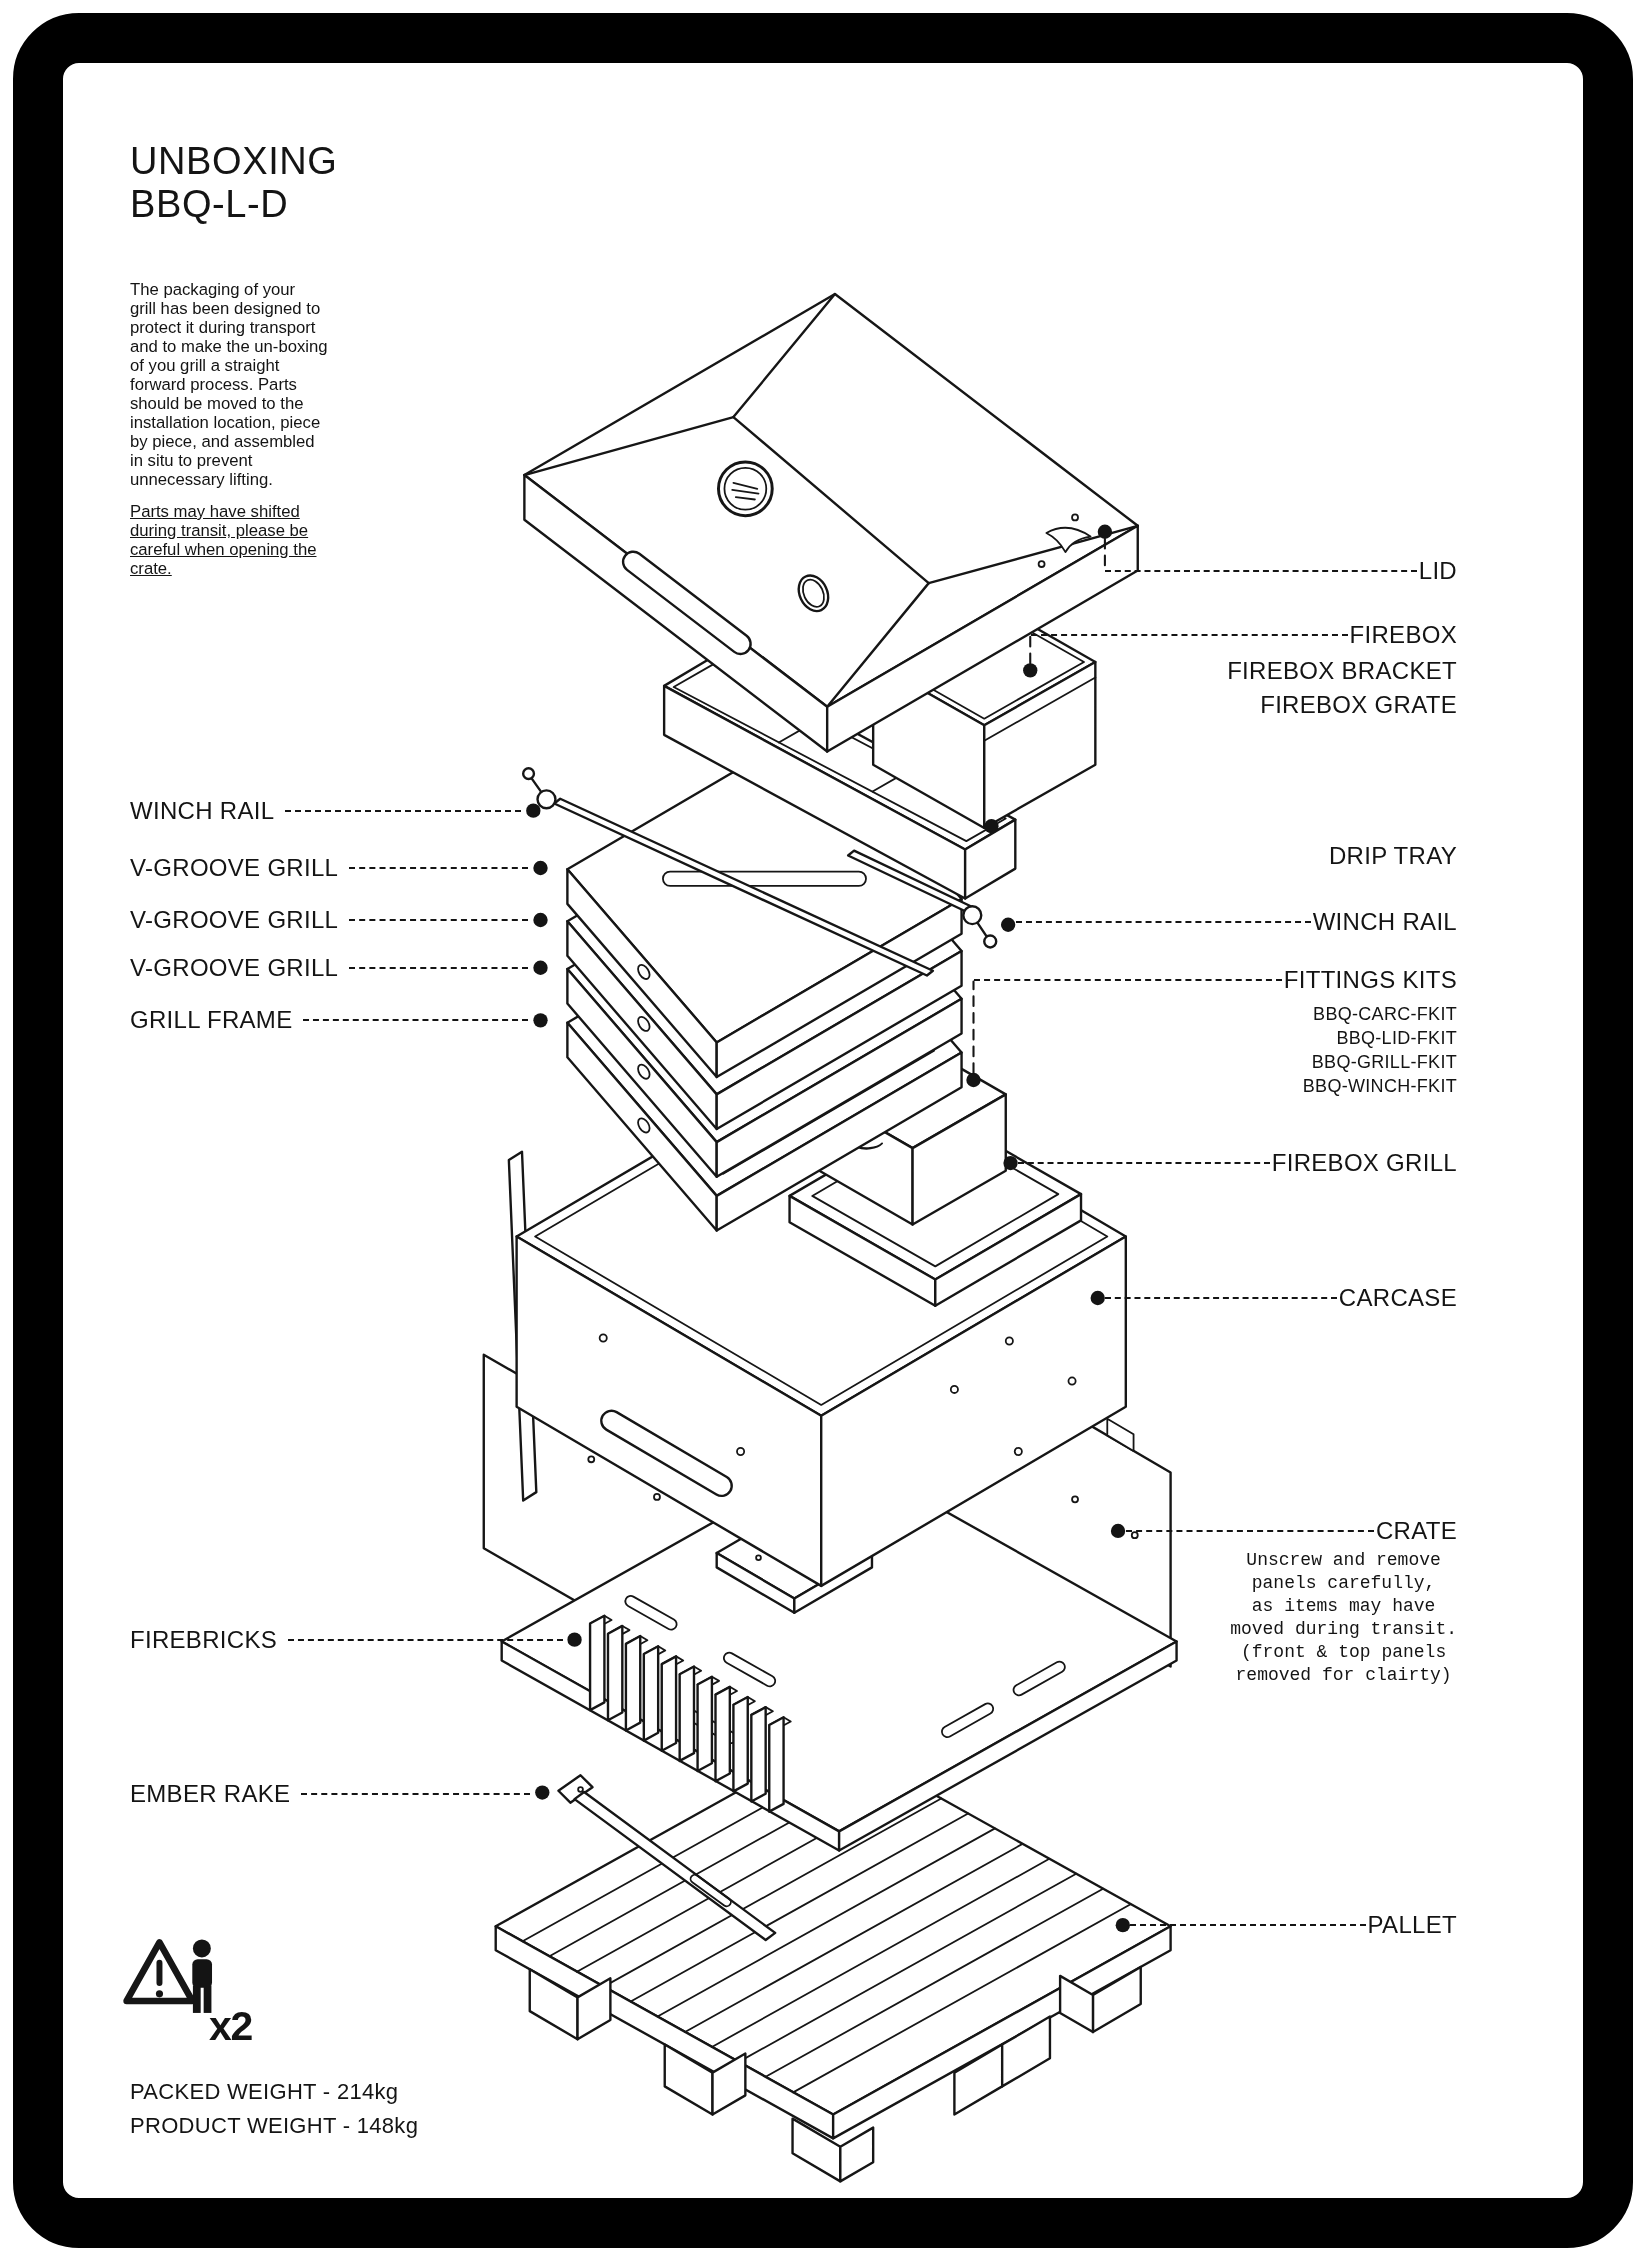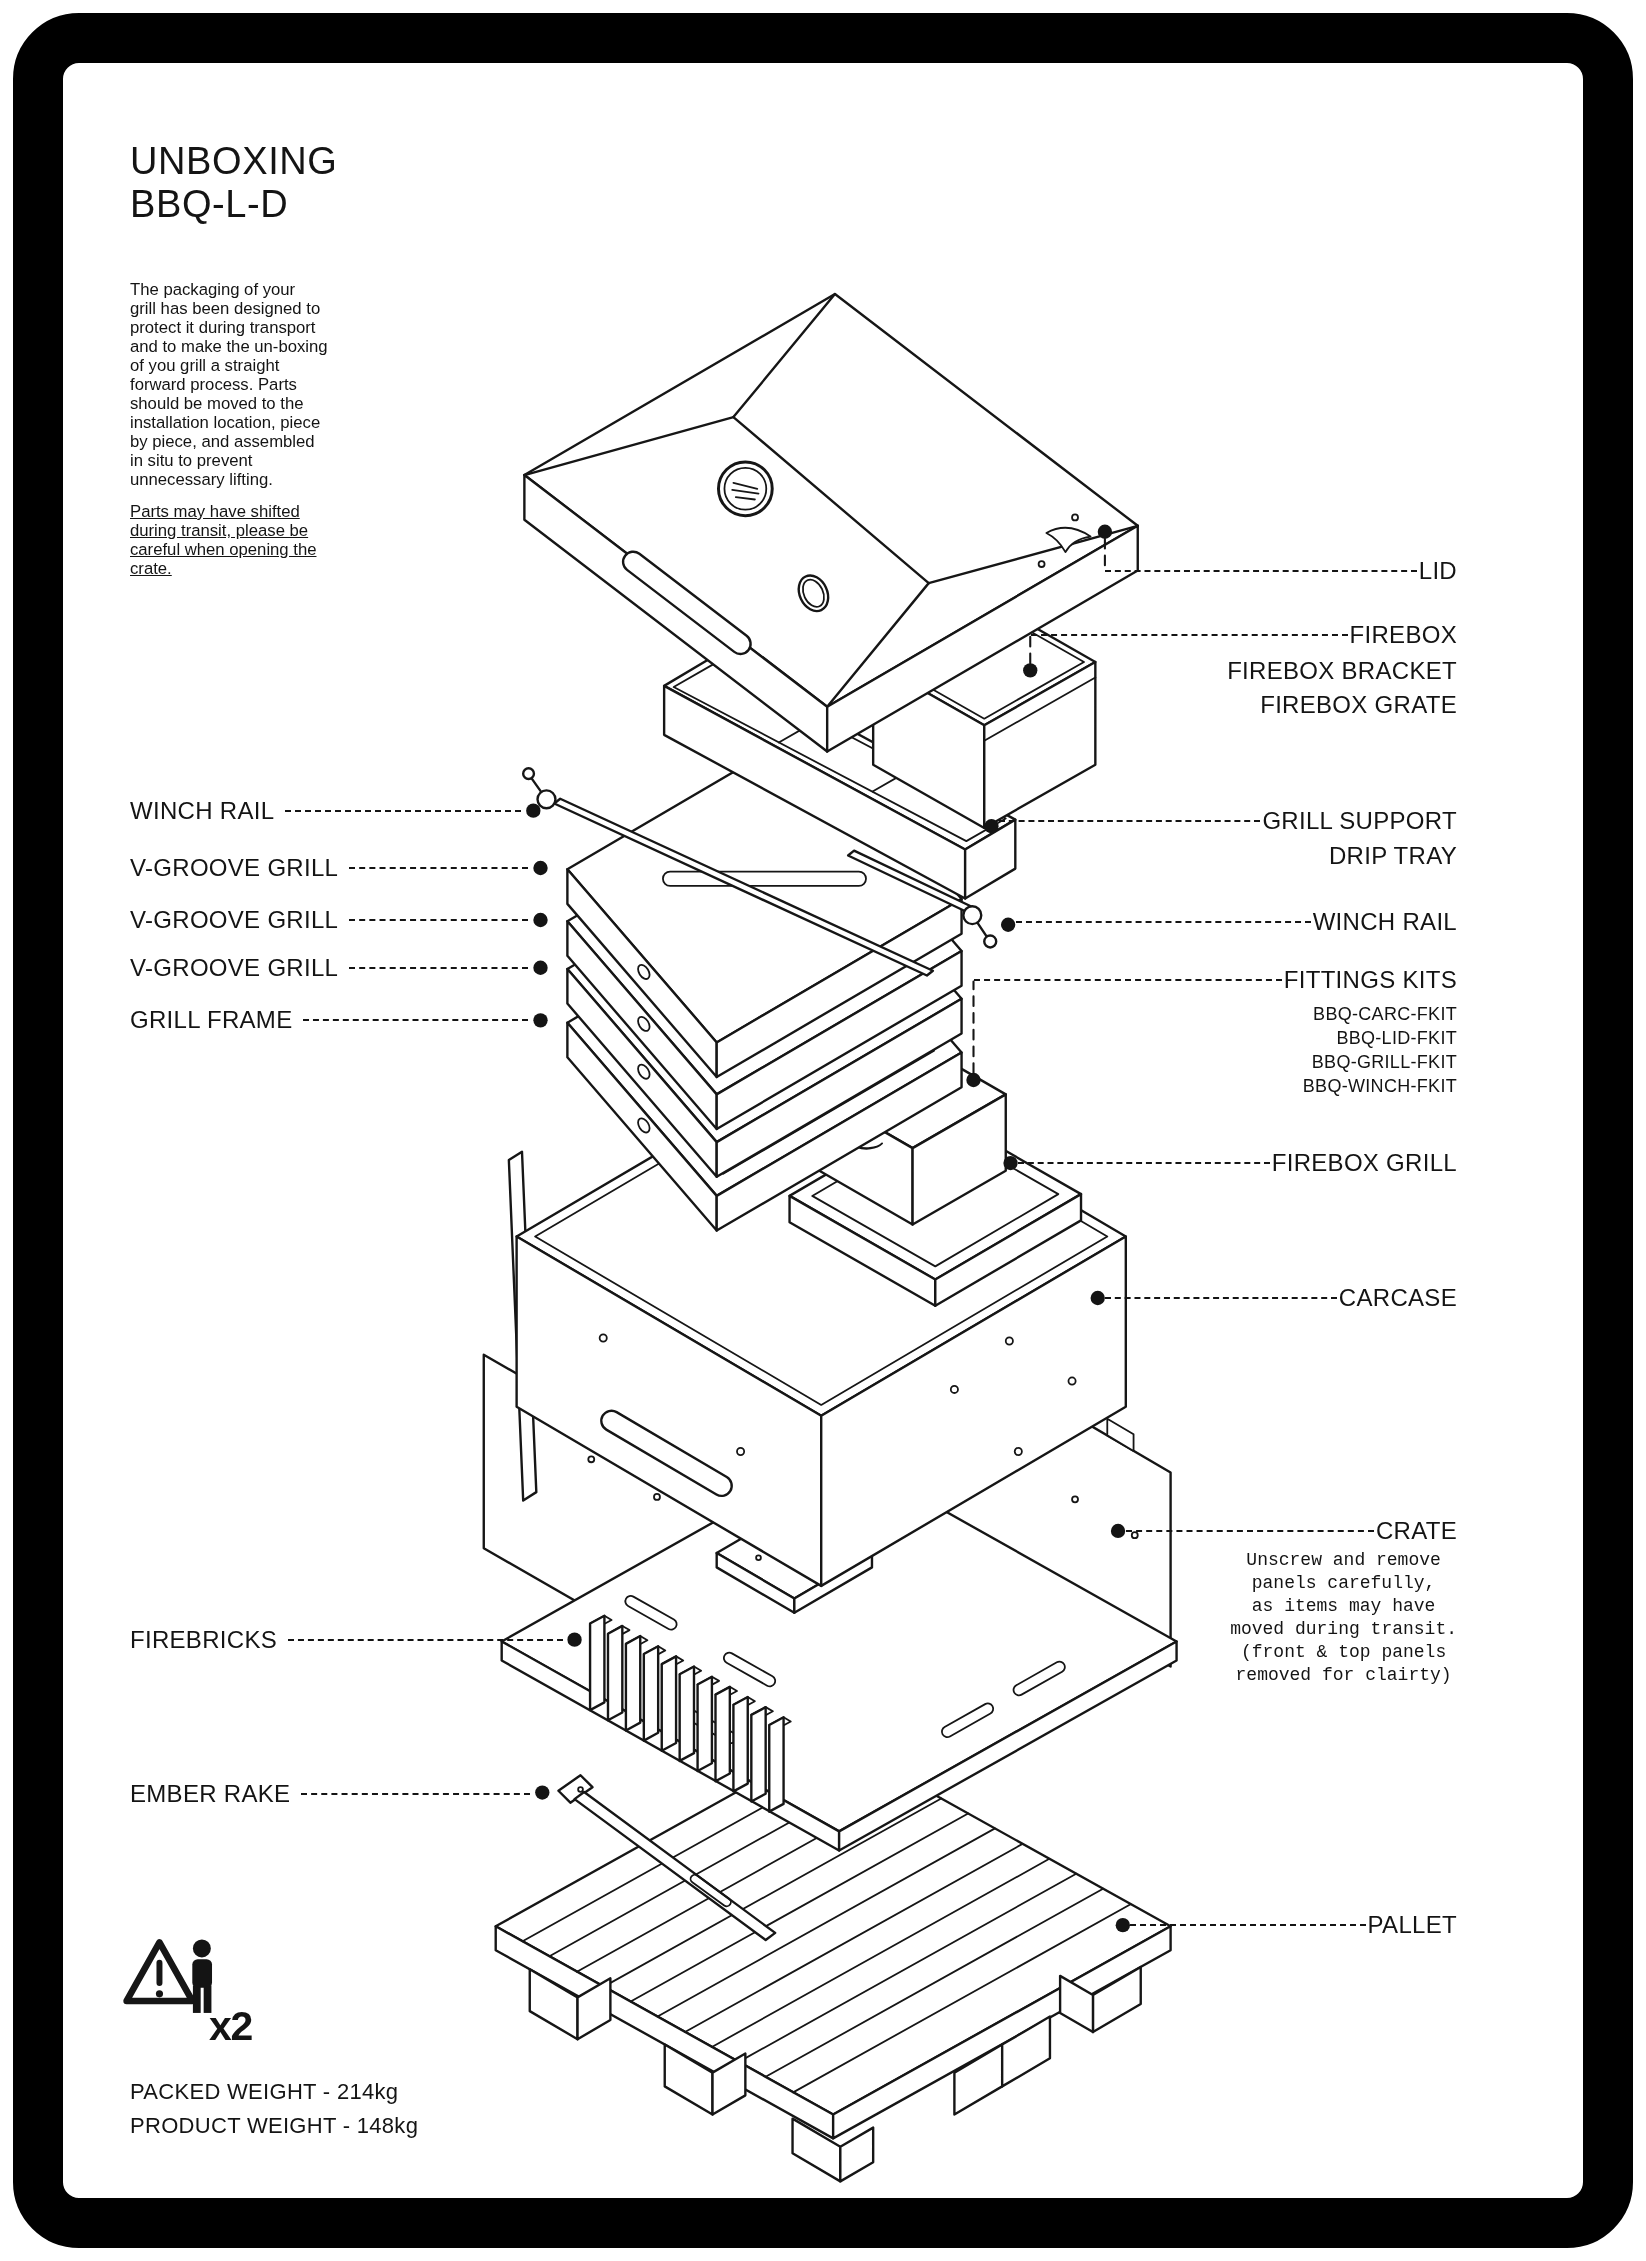--- a/index.html
+++ b/index.html
@@ -373,24 +373,20 @@
     <span>LID</span>
   </div>
 
   <div class="rlabel" style="top:635px;left:1031px">
     <div class="lead"></div>
     <span>FIREBOX</span>
   </div>
   <div class="rline" style="top:671px">FIREBOX BRACKET</div>
   <div class="rline" style="top:705px">FIREBOX GRATE</div>
 
-  <div class="rlabel" style="top:821px;left:999px">
-    <div class="lead"></div>
-    <span>GRILL SUPPORT</span>
-  </div>
   <div class="rline" style="top:856px">DRIP TRAY</div>
 
   <div class="rlabel" style="top:922px;left:1016px">
     <div class="lead"></div>
     <span>WINCH RAIL</span>
   </div>
 
   <div class="rlabel" style="top:980px;left:974px">
     <div class="lead"></div>
     <span>FITTINGS KITS</span>

